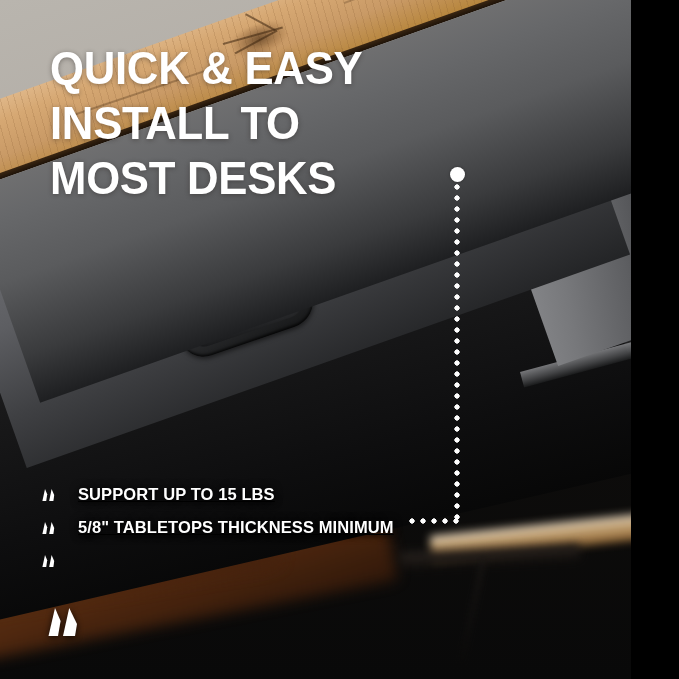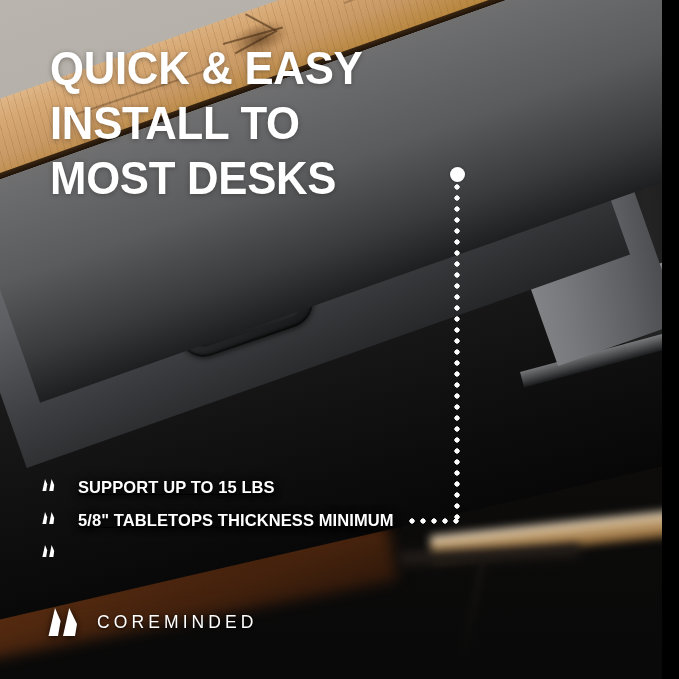--- a/index.html
+++ b/index.html
@@ -8,21 +8,20 @@
     background: #000;
   }
   #canvas {
     position: relative;
     width: 631px;
     height: 679px;
     overflow: hidden;
     font-family: "Liberation Sans", sans-serif;
     background: #111010;
     user-select: none;
-    padding-left: 31px;
   }
 
   
   .photo {
     position: absolute;
     inset: 0;
     overflow: hidden;
   }
 
   
@@ -291,20 +290,21 @@
 
   .bullets {
     position: absolute;
     left: 41px; top: 478px;
     width: 560px;
   }
   .bullet-row {
     position: relative;
     height: 33px;
     display: flex;
+    align-items: center;
     text-decoration: underline;
   }
   .bullet-mark {
     width: 16px;
     height: 14px;
     flex: 0 0 16px;
     margin-right: 21px;
   }
   .bullet-mark svg { display: block; }
   .bullet-text {
@@ -431,16 +431,15 @@
 
   </div>
 
   <div class="brand">
     <span class="brand-mark">
       <svg viewBox="0 0 34 30" width="34" height="30" aria-hidden="true">
         <path d="M2.5 29 L9.0 1 L14.6 14.0 L12.0 29 Z" fill="#ffffff"></path>
         <path d="M17.0 29 L23.2 1 L31.0 17.0 L29.0 29 Z" fill="#ffffff"></path>
       </svg>
     </span>
-    <span class="brand-name">COREMINDED</span>
   </div>
 
 </div>
 
 </body></html>

